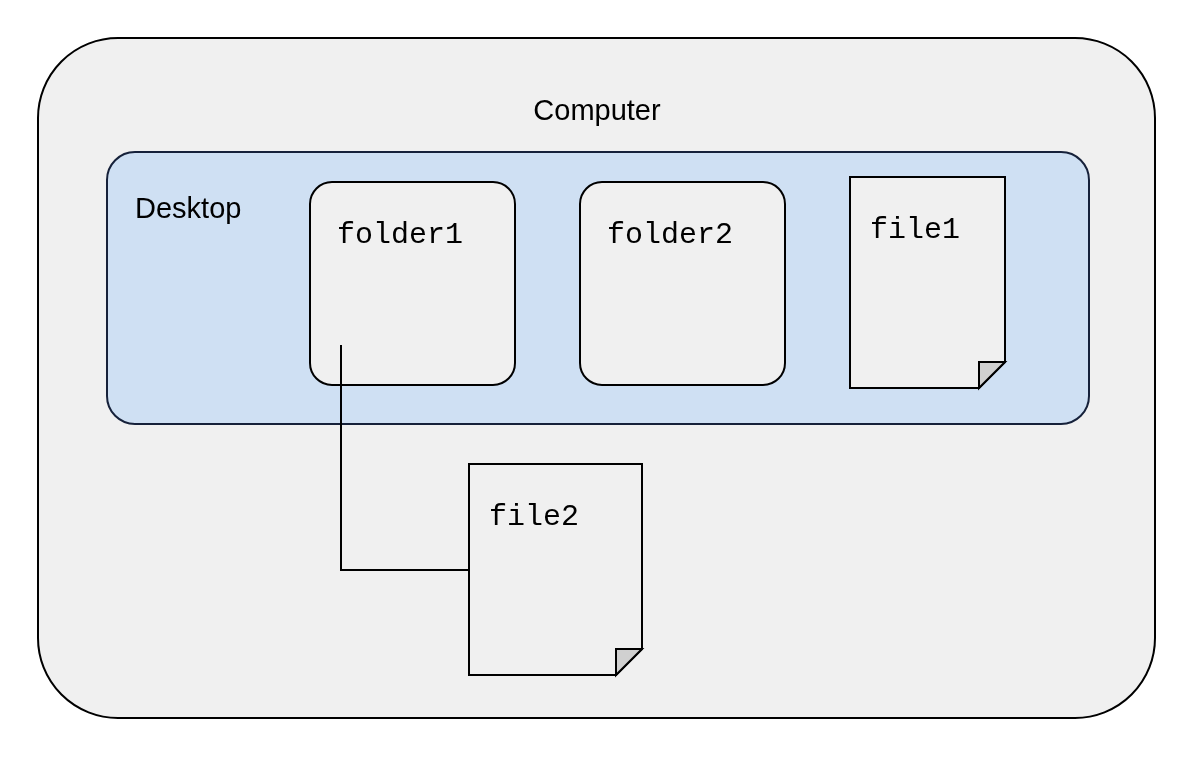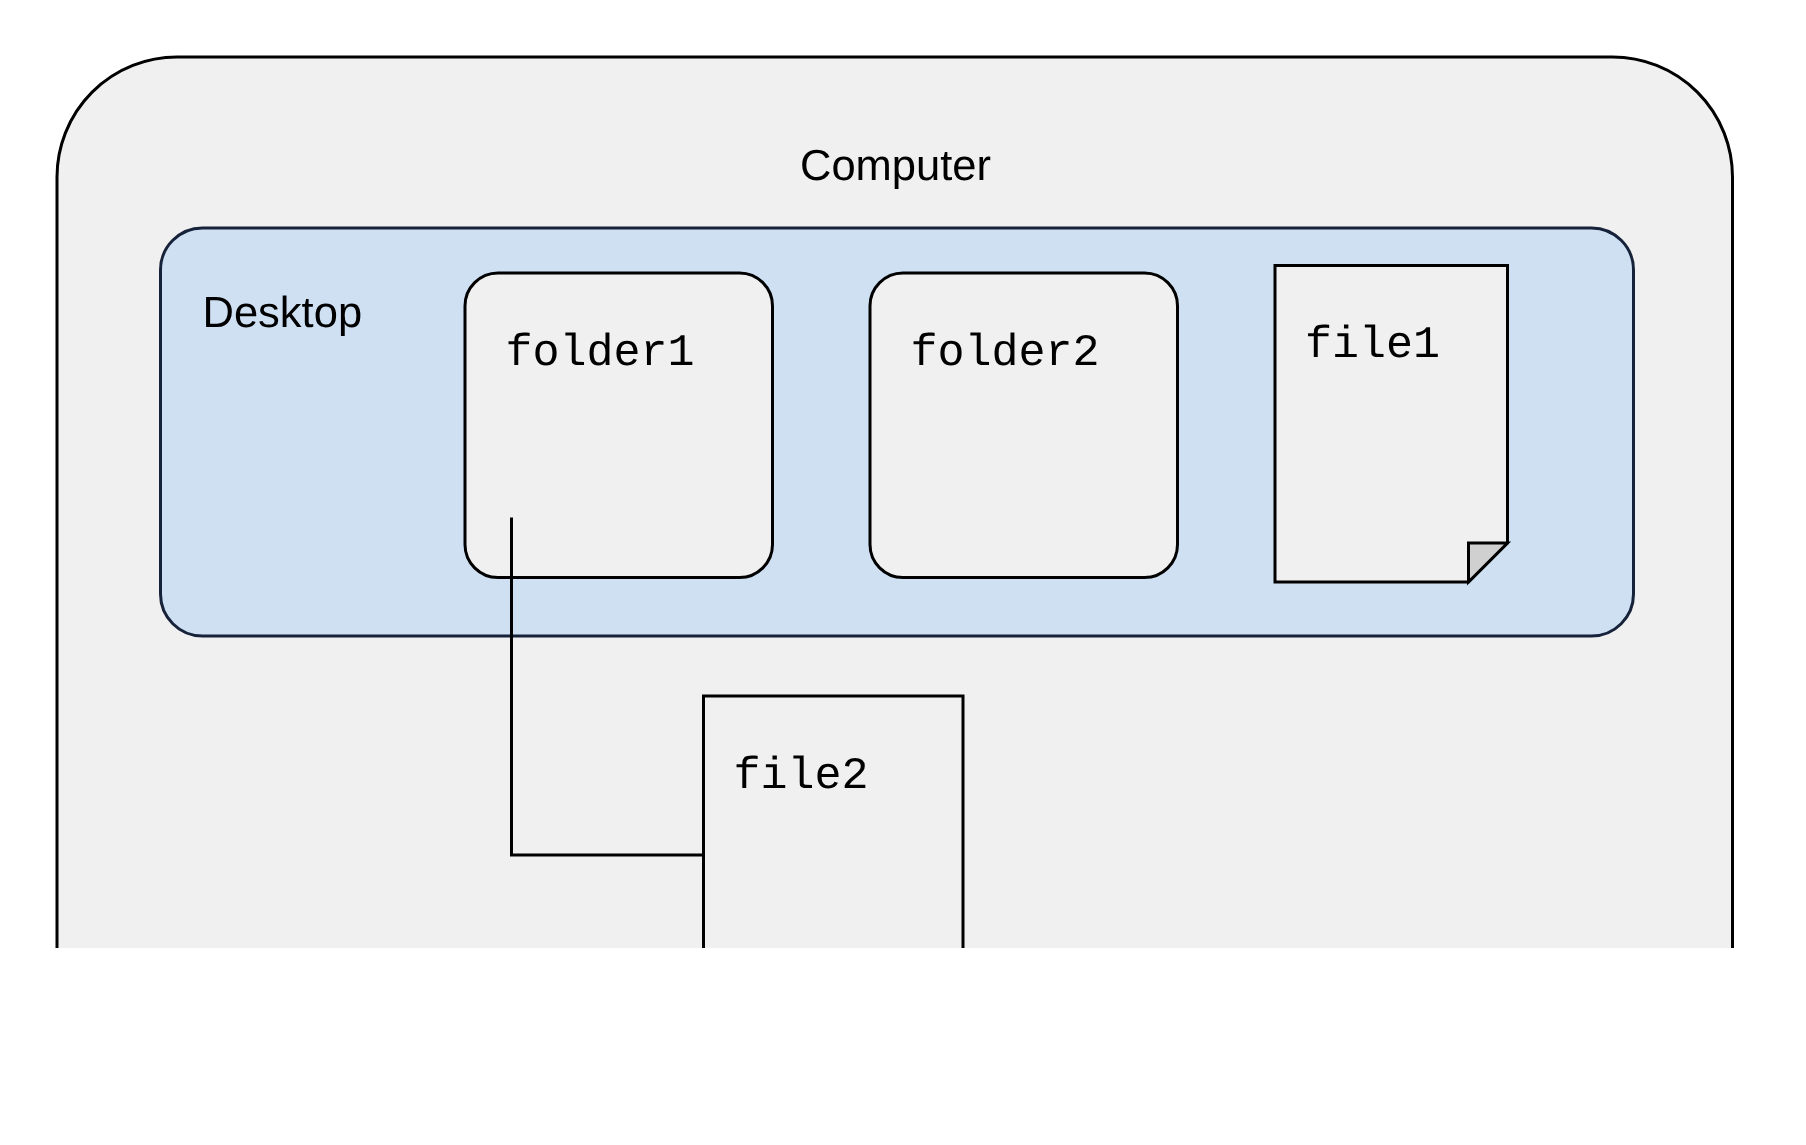--- a/index.html
+++ b/index.html
@@ -7,21 +7,21 @@
     margin: 0;
     padding: 0;
     background: #ffffff;
   }
   body {
     font-family: "Liberation Sans", sans-serif;
   }
   #canvas {
     position: relative;
     width: 1204px;
-    height: 632px;
+    height: 763px;
     background: #ffffff;
     overflow: hidden;
   }
   #diagram-svg {
     position: absolute;
     top: 0;
     left: 0;
     width: 1204px;
     height: 763px;
     display: block;

